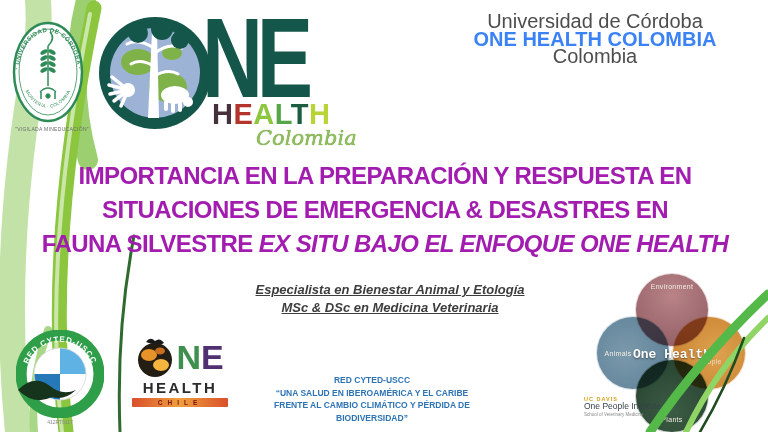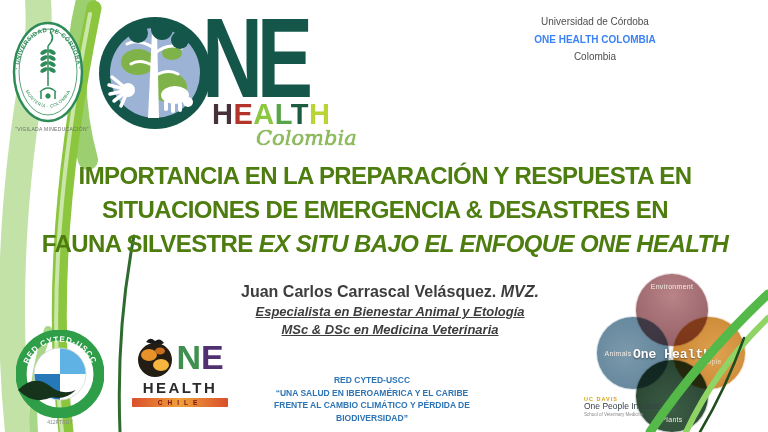--- a/index.html
+++ b/index.html
@@ -20,24 +20,24 @@
           letter-spacing:-7px;transform:scale(.88,1.18);transform-origin:top left;line-height:1.2;}
   .one-health-word{position:absolute;left:114px;top:94px;font-size:29px;font-weight:800;
                    letter-spacing:.5px;line-height:1;}
   .hl0{color:#46303a;} .hl1{color:#b3342a;} .hl2{color:#8dc63f;} .hl3{color:#56a546;}
   .hl4{color:#1c5c40;} .hl5{color:#b8d437;}
   .one-colombia{position:absolute;left:158px;top:120px;font-size:21px;font-style:italic;
                 font-family:"DejaVu Serif", serif;color:#8fbf56;
                 text-shadow:0 0 1px #4c7a2c;}
   
   .univ-block{left:430px;top:13px;width:330px;text-align:center;color:#4d4d4d;
-              font-size:10px;line-height:17.5px;}
+              font-size:20px;line-height:17.5px;}
   .univ-block .b{font-weight:bold;color:#3b82f6;}
   
-  .title{left:22px;top:159px;width:726px;text-align:center;color:#4d7c0f;font-weight:800;
+  .title{left:22px;top:159px;width:726px;text-align:center;color:#a21caf;font-weight:800;
          font-size:24px;line-height:34px;letter-spacing:-.6px;z-index:2;}
   .title i{font-style:italic;text-align:right;}
   
   .author{left:180px;top:281px;width:420px;text-align:center;color:#3d3d3d;z-index:2;}
   .author .name{font-size:16px;font-weight:800;line-height:22px;}
   .author .name i{font-style:italic;}
   .author .sub{font-size:13px;font-weight:700;font-style:italic;line-height:18px;text-decoration:underline;}
   
   .cyted-logo{left:16px;top:330px;z-index:2;}
   .cyted-code{left:16px;top:419px;width:88px;text-align:center;font-size:5px;color:#8a8a8a;z-index:2;}
@@ -156,21 +156,20 @@
   <div>Colombia</div>
 </div>
 
 <div class="abs title">
   <div>IMPORTANCIA EN LA PREPARACIÓN Y RESPUESTA EN</div>
   <div>SITUACIONES DE EMERGENCIA &amp; DESASTRES EN</div>
   <div><span>FAUNA SILVESTRE</span> <i>EX SITU BAJO EL ENFOQUE ONE HEALTH</i></div>
 </div>
 
 <div class="abs author">
-  <div class="name"><span>Juan Carlos Carrascal Velásquez.</span> <i>MVZ.</i></div>
   <div class="sub">Especialista en Bienestar Animal y Etología</div>
   <div class="sub">MSc &amp; DSc en Medicina Veterinaria</div>
 </div>
 
 <svg class="abs cyted-logo" width="88" height="88" viewBox="0 0 88 88">
   <defs>
     <path id="cytedArc" d="M 10 46 A 34 34 0 0 1 78 46"></path>
   </defs>
   <circle cx="44" cy="44" r="39" fill="none" stroke="#2f9e49" stroke-width="11"></circle>
   <path d="M44 44 L44 18 A26 26 0 0 1 70 44 Z" fill="#5fb3e4"></path>

